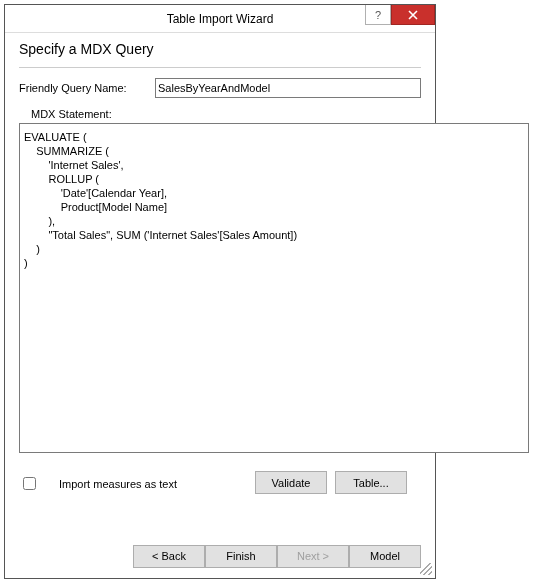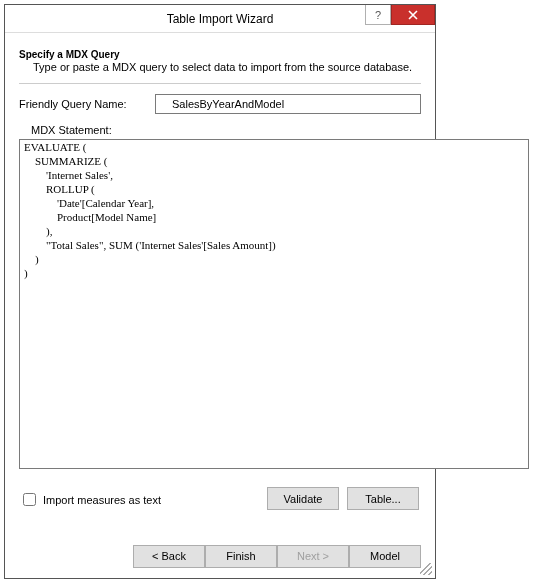--- a/index.html
+++ b/index.html
@@ -5,34 +5,34 @@
   * { box-sizing: border-box; }
   body { margin: 0; padding: 4px; font-family: "Segoe UI", Tahoma, sans-serif; font-size: 12px; background: #fff; color: #000; }
   .window { border: 1px solid #555; width: 432px; height: 575px; display: flex; flex-direction: column; background: #fff; position: relative; }
   .titlebar { height: 28px; background: #fff; border-bottom: 1px solid #ddd; display: flex; align-items: center; position: relative; }
   .title-text { flex: 1; text-align: center; font-size: 12px; }
   .title-controls { position: absolute; right: 0; top: 0; display: flex; height: 20px; }
   .help-btn { width: 26px; height: 20px; border: 1px solid #b0b0b0; border-top:none; background:#fff; display:flex; align-items:center; justify-content:center; font-size:11px; color:#555; cursor: pointer; }
   .close-btn { width: 44px; height: 20px; background:#c9302c; color:#fff; display:flex; align-items:center; justify-content:center; font-family:Arial; font-size:10px; font-weight:bold; cursor:pointer; border:1px solid #a02622; border-top:none;}
   .close-btn svg { width:10px; height:10px; }
   .header-area { padding: 8px 14px 10px 14px; }
-  .header-title { font-weight: bold; font-size: 10px; margin-top: 8px; }
+  .header-title { font-weight: normal; font-size: 14px; }
   .header-sub { font-size: 11px; margin-left: 14px; margin-top:1px; }
   .content { flex:1; padding: 0 14px 0 14px; display:flex; flex-direction:column; }
   hr.sep { border:none; border-top:1px solid #ccc; margin: 0 0 10px 0;}
   .row-name { display:flex; align-items:center; gap:6px; margin-bottom:10px; }
   .row-name label { width: 130px; font-size:11px;}
-  .row-name input { flex:1; height:20px; border:1px solid #7a7a7a; padding:0 16px; font-size:11px; font-family:inherit;}
+  .row-name input { flex:1; height:20px; border:1px solid #7a7a7a; padding:0 2px; font-size:11px; font-family:inherit;}
   .stmt-label { font-size:11px; margin-bottom:3px; display:block;padding-left:12px;}
   .stmt-wrap { position:relative; flex:0 0 auto;}
-  textarea.stmt { width: 510px; height: 330px; border:1px solid #7a7a7a; padding:0 14px 2px 4px; font-family: Liberation Serif, serif; font-size:11px; line-height:14px; resize:none; overflow-y:scroll; white-space:pre; }
-  .chk-row { display:flex; align-items:center; margin-top:14px; gap:4px;}
+  textarea.stmt { width: 510px; height: 330px; border:1px solid #7a7a7a; padding:6px 14px 2px 4px; font-family: Liberation Sans, sans-serif; font-size:11px; line-height:14px; resize:none; overflow-y:scroll; white-space:pre; }
+  .chk-row { display:flex; align-items:center; margin-top:14px; gap:20px;}
   .chk-row input { width:13px; height:13px;}
   .chk-row label { font-size:11px;}
-  .inline-btns { position:absolute; right:2px; display:flex; gap:8px; margin-top:-22px;}
+  .inline-btns { position:absolute; right:14px; display:flex; gap:8px; margin-top:-22px;}
   .inline-row { position:relative; height:30px; margin-top:4px;}
   .btn { height:23px; min-width:72px; border:1px solid #adadad; background:#e1e1e1; font-size:11px; font-family:inherit; cursor:pointer; padding:0 10px;}
   .btn:disabled { color:#a0a0a0; cursor:default;}
   .footer { height:44px; border-top:0; display:flex; align-items:center; justify-content:flex-end; padding:0 14px; }
   .resize-grip { position:absolute; right:3px; bottom:3px; width:12px; height:12px; background:
      linear-gradient(135deg, transparent 0 40%, #aaa 40% 48%, transparent 48% 60%, #aaa 60% 68%, transparent 68% 80%, #aaa 80% 88%, transparent 88%);}
 </style>
 </head>
 <body>
 
@@ -46,21 +46,20 @@
       <div class="close-btn">
         <svg viewBox="0 0 10 10">
             <path d="M1 1 L9 9 M9 1 L1 9" stroke="#fff" stroke-width="1.6"></path>
           </svg>
       </div>
     </div>
   </div>
 
   <div class="header-area">
     <div class="header-title">Specify a MDX Query</div>
-    <div class="header-sub">Type or paste a MDX query to select data to import from the source database.</div>
   </div>
 
   <div class="content">
     <hr class="sep">
 
     <div class="row-name">
       <label>Friendly Query Name:</label>
       <input type="text" value="SalesByYearAndModel" style="">
     </div>
 

